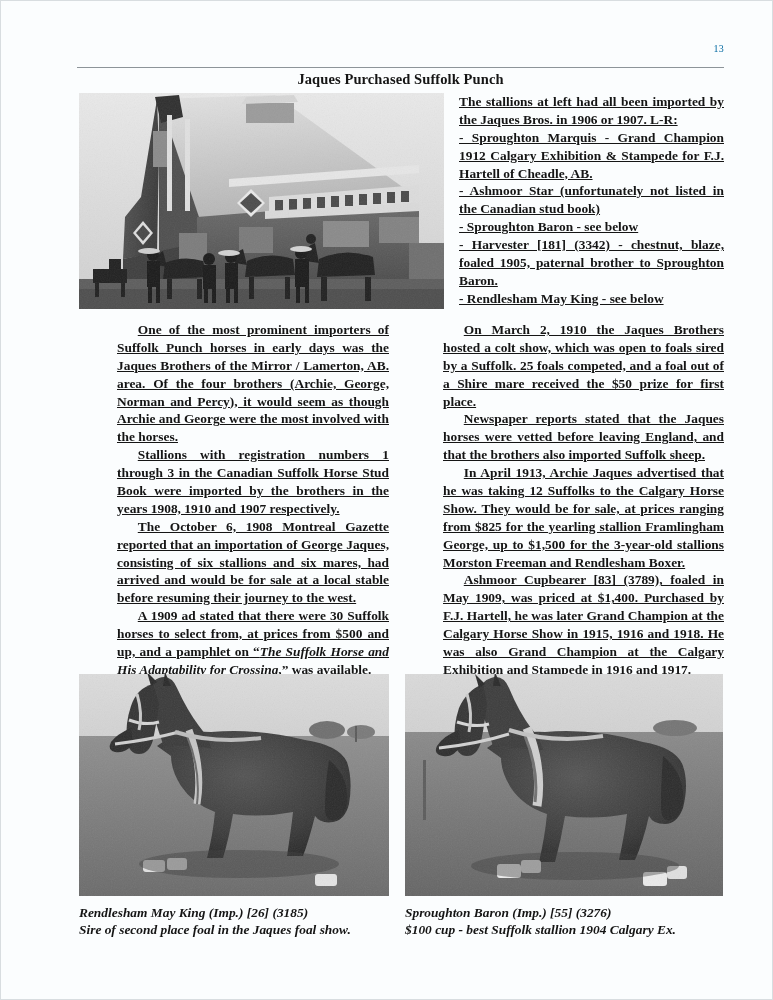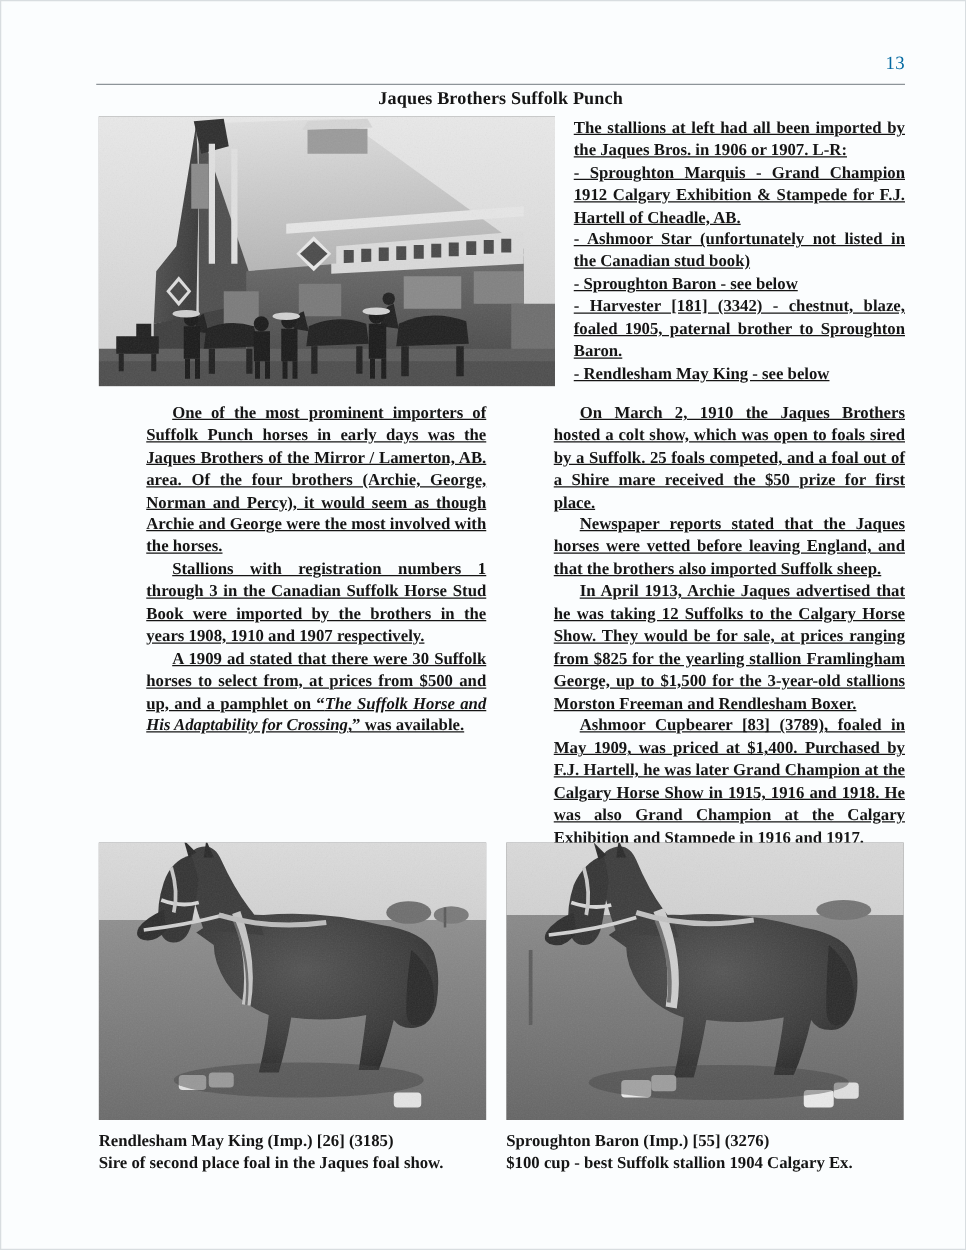--- a/index.html
+++ b/index.html
@@ -17,21 +17,21 @@
     overflow: hidden;
     font-family: "Liberation Serif", "DejaVu Serif", serif;
     color: #151515;
   }
 
   
   .page-number {
     position: absolute;
     top: 42px;
     right: 48px;
-    font-size: 15px;
+    font-size: 10px;
     color: #0369a1;
     letter-spacing: 0.3px;
   }
   .header-rule {
     position: absolute;
     top: 66px;
     left: 76px;
     width: 647px;
     height: 1px;
     background: #8d9499;
@@ -79,32 +79,32 @@
   #col-left-body     { left: 78px;  top: 320px; width: 310px; }
   #col-right-body    { left: 404px; top: 320px; width: 319px; }
 
   .caption-block {
     position: absolute;
     font-size: 13.4px;
     font-weight: bold;
     line-height: 1.30;
     text-align: left;
   }
-  .caption-block div { white-space: nowrap; }
+  .caption-block div { white-space: nowrap; font-style: italic; }
   #caption-left  { left: 78px;  top: 903px; width: 320px; }
   #caption-right { left: 404px; top: 903px; width: 330px; }
 </style>
 </head>
 <body>
 
 <div class="page">
 
   <div class="page-number">13</div>
   <div class="header-rule"></div>
-  <div class="running-head">Jaques Brothers Suffolk Punch</div>
+  <div class="running-head">Jaques Purchased Suffolk Punch</div>
 
   <div class="photo" id="photo-barn">
     <svg viewBox="0 0 365 216" preserveAspectRatio="none" aria-hidden="true">
       <defs>
         <linearGradient id="skyG" x1="0" y1="0" x2="0" y2="1">
           <stop offset="0%" stop-color="#e9e9e9"></stop>
             <stop offset="100%" stop-color="#cfcfcf"></stop>
         </linearGradient>
         <linearGradient id="roofG" x1="0" y1="0" x2="0.2" y2="1">
           <stop offset="0%" stop-color="#e2e2e2"></stop>
@@ -222,20 +222,21 @@
     <p class="flush">-  Sproughton  Marquis  -  Grand Champion 1912 Calgary Exhibition &amp; Stampede for F.J. Hartell of Cheadle, AB.</p>
     <p class="flush"> - Ashmoor Star (unfortunately not listed in the Canadian stud book)</p>
     <p class="flush"> - Sproughton Baron - see below</p>
     <p class="flush">- Harvester [181] (3342) - chestnut, blaze, foaled 1905, paternal brother to Sproughton Baron.</p>
     <p class="flush">- Rendlesham May King - see below</p>
   </div>
 
   <div class="col-text" id="col-left-body">
     <p class="indent">One of the most prominent importers of Suffolk Punch horses in early days was the Jaques Brothers  of the Mirror / Lamerton, AB. area. Of the four brothers (Archie, George, Norman and Percy), it would seem as though Archie and George were the most involved with the horses.</p>
     <p class="indent">Stallions with registration numbers 1 through 3 in the Canadian Suffolk Horse Stud Book were imported by the brothers in the years 1908, 1910 and 1907 respectively.</p>
+    <p class="indent">The October 6, 1908 Montreal Gazette reported that an importation of George Jaques, consisting of six stallions and six mares, had arrived and would be for sale at a local stable before resuming their journey to the west.</p>
     <p class="indent"><span>A 1909 ad stated that there were 30 Suffolk horses to select from, at prices from $500 and up, and a pamphlet on “</span><em>The Suffolk Horse and His Adaptability for Crossing</em><span>,” was available.</span></p>
   </div>
 
   <div class="col-text" id="col-right-body">
     <p class="indent">On March 2, 1910 the Jaques Brothers hosted a colt show, which was open to foals sired by a Suffolk. 25 foals competed, and a foal out of a Shire mare received the $50 prize for first place.</p>
     <p class="indent">Newspaper reports stated that the Jaques horses were vetted before leaving England, and that the brothers also imported Suffolk sheep.</p>
     <p class="indent">In April 1913, Archie Jaques advertised that he was taking 12 Suffolks to the Calgary Horse Show. They would be for sale, at prices ranging from $825 for the yearling stallion Framlingham George, up to $1,500 for the 3-year-old stallions Morston Freeman and Rendlesham Boxer.</p>
     <p class="indent">Ashmoor Cupbearer [83] (3789), foaled in May 1909, was priced at $1,400. Purchased by F.J. Hartell, he was later Grand Champion at the Calgary Horse Show in 1915, 1916 and 1918. He was also Grand Champion at the Calgary Exhibition and Stampede in 1916 and 1917.</p>
   </div>
 

